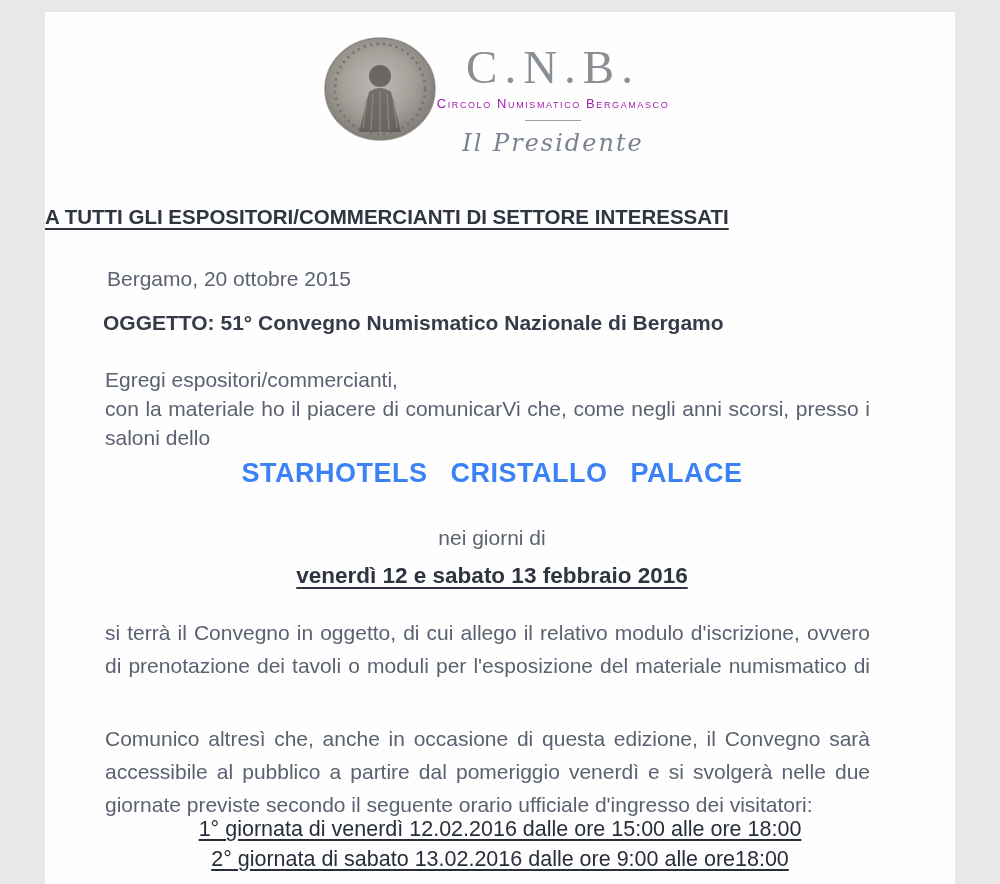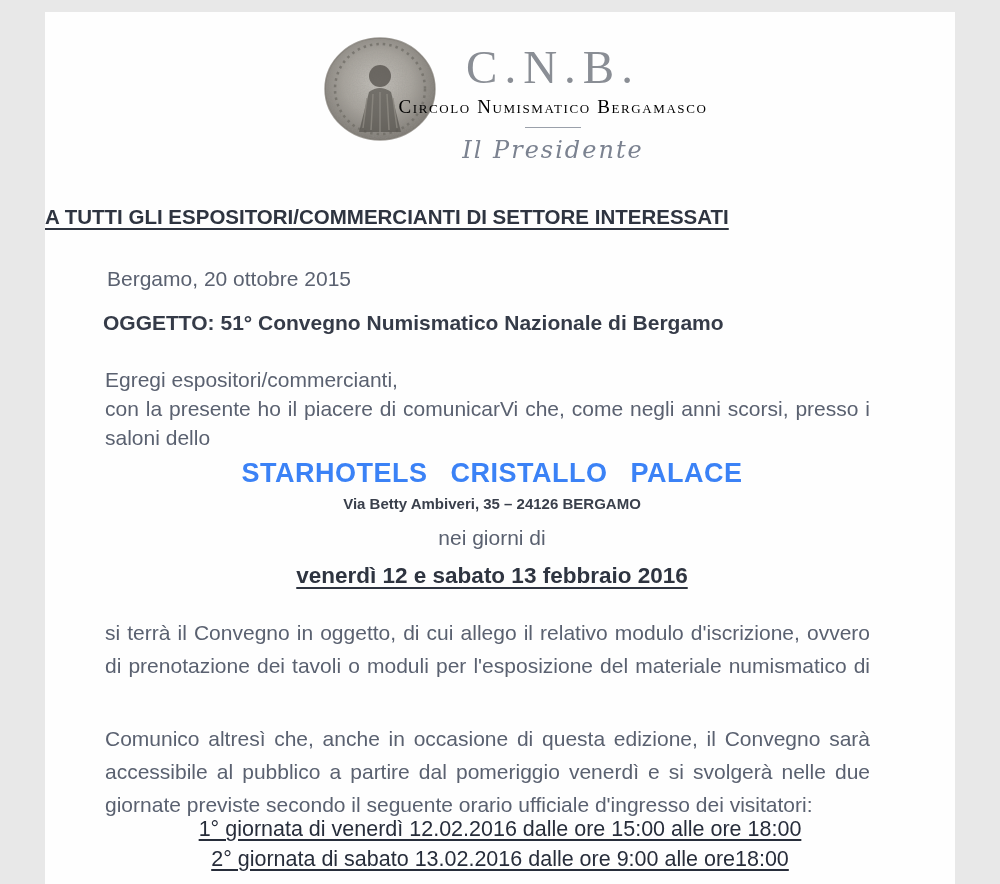--- a/index.html
+++ b/index.html
@@ -18,23 +18,22 @@
   .org{position:absolute;left:106px;right:0;top:30px;text-align:center;}
   .org-abbr{
     font-family:"Liberation Serif", serif;
     font-size:47px;line-height:1.1;
     letter-spacing:7px;
     color:#8a8e95;
   }
   .org-name{
     margin-top:2px;
     font-variant:small-caps;
-    font-size:19px;letter-spacing:1.6px;
-    color:#000000;
-    font-family:Liberation Serif, serif;
+    font-size:13px;letter-spacing:1.6px;
+    color:#a21caf;
   }
   .org-rule{width:56px;height:1px;background:#9aa0aa;margin:9px auto 0;}
   .signer{
     margin-top:8px;
     font-family:"DejaVu Serif", serif;
     font-style:italic;
     font-size:24px;
     letter-spacing:2px;
     color:#7b8290;
   }
@@ -139,26 +138,25 @@
   </div>
 
   <div class="recipient">A TUTTI GLI ESPOSITORI/COMMERCIANTI DI SETTORE INTERESSATI</div>
 
   <div class="dateline">Bergamo, 20 ottobre 2015</div>
 
   <div class="subject">OGGETTO: 51° Convegno Numismatico Nazionale di Bergamo</div>
 
   <div class="textblock intro">
     <div class="bline">Egregi espositori/commercianti,</div>
-    <div class="bline just">con la presente ho il piacere di comunicarVi che, come negli anni scorsi, presso i</div>
+    <div class="bline just">con la materiale ho il piacere di comunicarVi che, come negli anni scorsi, presso i</div>
     <div class="bline">saloni dello</div>
   </div>
 
   <div class="venue-name">STARHOTELS CRISTALLO PALACE</div>
-  <div class="venue-address">Via Betty Ambiveri, 35 – 24126 BERGAMO</div>
 
   <div class="dates-intro">nei giorni di</div>
   <div class="event-dates">venerdì 12 e sabato 13 febbraio 2016</div>
 
   <div class="textblock p1">
     <div class="bline just">si terrà il Convegno in oggetto, di cui allego il relativo modulo d'iscrizione, ovvero</div>
     <div class="bline just">di prenotazione dei tavoli o moduli per l'esposizione del materiale numismatico di</div>
   </div>
 
   <div class="textblock p2">

